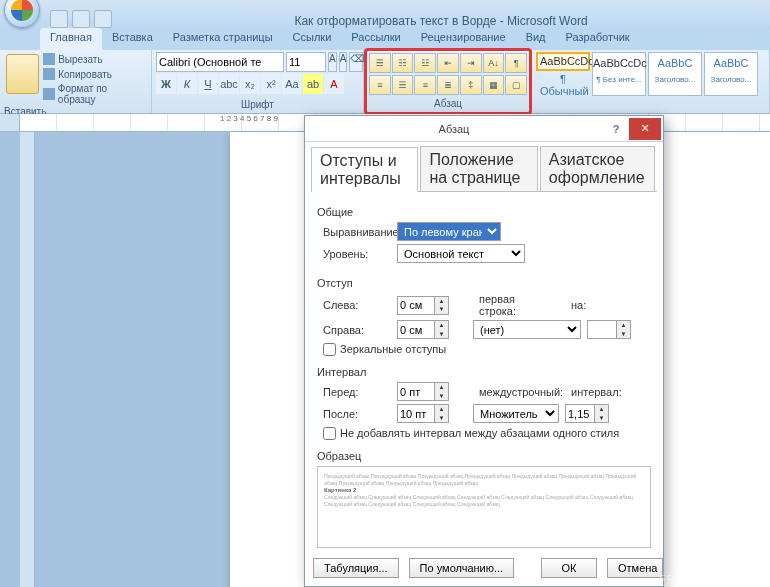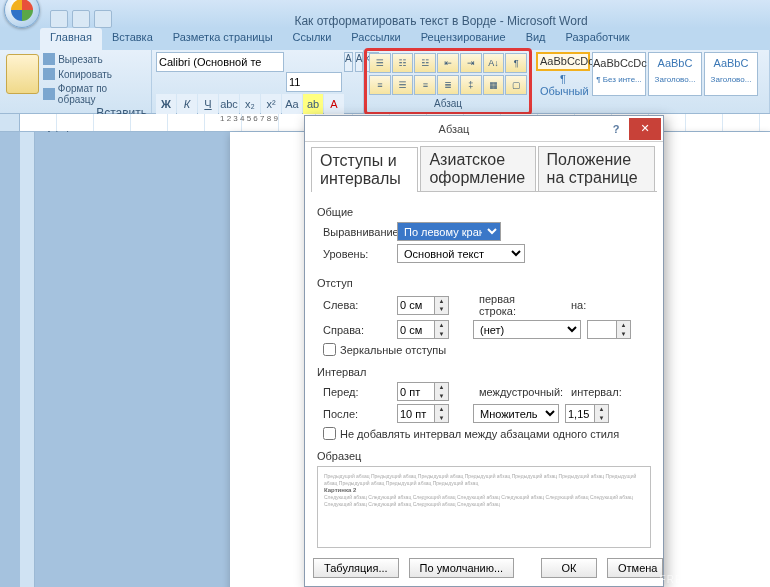--- a/index.html
+++ b/index.html
@@ -23,21 +23,21 @@
 .paste-btn { display: flex; }
 .paste-ico { width: 34px; height: 40px; background: linear-gradient(#fff3d0,#f0d98a); border: 1px solid #c8a84a; border-radius: 3px; margin: 2px; }
 .clip-sub { display: flex; flex-direction: column; gap: 1px; font-size: 10px; }
 .clip-sub div { padding: 1px 2px; color: #3b5b7a; display: flex; align-items: center; gap: 3px; }
 .scissors, .copyico, .brushico { width: 12px; height: 12px; background: #7ba6cf; display: inline-block; }
 
 .g-font { width: 212px; }
 .font-row1 { display: flex; gap: 2px; margin-bottom: 2px; }
 .combo { background: #fff; border: 1px solid #a0bcd6; font-size: 11px; padding: 1px 2px; height: 20px; }
 .font-name { width: 128px; }
-.font-size { width: 56px; margin-top: 20px; }
+.font-size { width: 40px; }
 .spin { width: 14px; height: 20px; border: 1px solid #a0bcd6; background: #e6f0fa; }
 .font-row2 { display: flex; gap: 1px; }
 .fbtn { width: 20px; height: 20px; border: 1px solid transparent; background: #e6f0fa; font-size: 11px; text-align: center; line-height: 18px; color: #3b5b7a; }
 
 .g-para { width: 168px; border: 3px solid #e03838; border-radius: 4px; margin: -2px 0; padding: 2px; }
 .para-row { display: flex; gap: 1px; margin-bottom: 2px; }
 .pbtn { width: 22px; height: 20px; border: 1px solid #a0bcd6; background: linear-gradient(#fdf6de,#f6e4a0); font-size: 9px; text-align: center; line-height: 18px; color: #3b5b7a; }
 
 .g-styles { flex: 1; }
 .style-row { display: flex; gap: 2px; }
@@ -68,21 +68,21 @@
 .section-h { font-size: 11px; color: #333; margin: 6px 0 4px 0; }
 .frow { display: flex; align-items: center; margin: 3px 0; gap: 6px; }
 .flabel { width: 74px; padding-left: 6px; }
 .flabel2 { width: 78px; padding-left: 6px; }
 .sel { border: 1px solid #a0a0a0; background: #fff; padding: 1px 2px; font-size: 11px; height: 19px; }
 .sel.hl { background: #3a77c8; color: #fff; }
 .spinbox { display: flex; }
 .spinbox input { width: 38px; height: 19px; border: 1px solid #a0a0a0; font-size: 11px; padding: 8px 2px; }
 .spinctl { width: 14px; height: 19px; border: 1px solid #a0a0a0; border-left: none; background: #eee; display: flex; flex-direction: column; }
 .spinctl span { flex: 1; font-size: 6px; text-align: center; line-height: 8px; }
-.chk { display: flex; align-items: center; gap: 4px; padding-left: 6px; margin: 4px 0; }
+.chk { display: flex; align-items: flex-start; gap: 4px; padding-left: 6px; margin: 4px 0; }
 .chk input { width: 13px; height: 13px; }
 
 .preview { border: 1px solid #c0c0c0; height: 82px; margin: 4px 0; padding: 6px; font-size: 5px; color: #aaa; line-height: 7px; overflow: hidden; }
 .preview .bold { font-weight: bold; color: #666; font-size: 6px; }
 
 .dlg-footer { position: absolute; bottom: 8px; left: 8px; right: 0; display: flex; gap: 10px; align-items: center; }
 .btn { border: 1px solid #a0a0a0; background: linear-gradient(#fff,#e8e8e8); padding: 3px 10px; font-size: 11px; }
 .spacer { flex: 1; }
 
 .watermark { position: absolute; bottom: 2px; right: 6px; font-size: 10px; color: rgba(255,255,255,.6); letter-spacing: 1px; }
@@ -123,21 +123,21 @@
         <div>
             <span class="copyico"></span>
             <span>Копировать</span>
           </div>
         <div>
             <span class="brushico"></span>
             <span>Формат по образцу</span>
           </div>
       </div>
     </div>
-    <div style="font-size:12px;text-align:right">Вставить</div>
+    <div style="font-size:10px;text-align:left">Вставить</div>
     <div class="group-label">Буфер обмена</div>
   </div>
 
   <div class="group g-font">
     <div class="font-row1">
       <input class="combo font-name" value="Calibri (Основной те" style="">
       <input class="combo font-size" value="11" style="">
       <div class="spin">A</div>
       <div class="spin">A</div>
       <div class="spin">⌫</div>
@@ -210,22 +210,22 @@
 </div>
 
 <div class="dialog">
   <div class="dlg-titlebar">
     <div class="dlg-title">Абзац</div>
     <div class="dlg-help">?</div>
     <div class="dlg-close">✕</div>
   </div>
   <div class="dlg-tabs">
     <div class="dtab active">Отступы и интервалы</div>
+    <div class="dtab">Положение на странице</div>
     <div class="dtab">Азиатское оформление</div>
-    <div class="dtab">Положение на странице</div>
   </div>
   <div class="dlg-body">
     <div class="section-h">Общие</div>
     <div class="frow">
       <div class="flabel">Выравнивание:</div>
       <select class="sel hl" style="width:104px"><option>По левому краю</option></select>
     </div>
     <div class="frow">
       <div class="flabel">Уровень:</div>
       <select class="sel" style="width:128px"><option>Основной текст</option></select>

